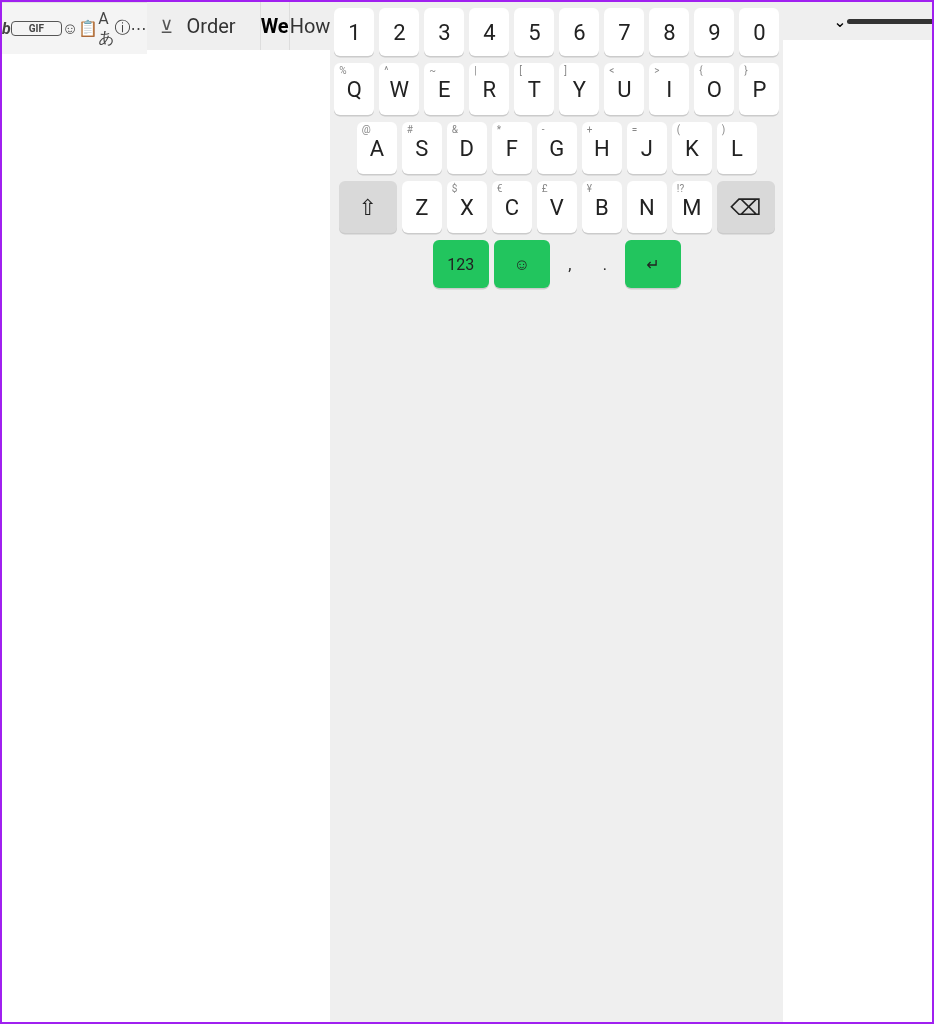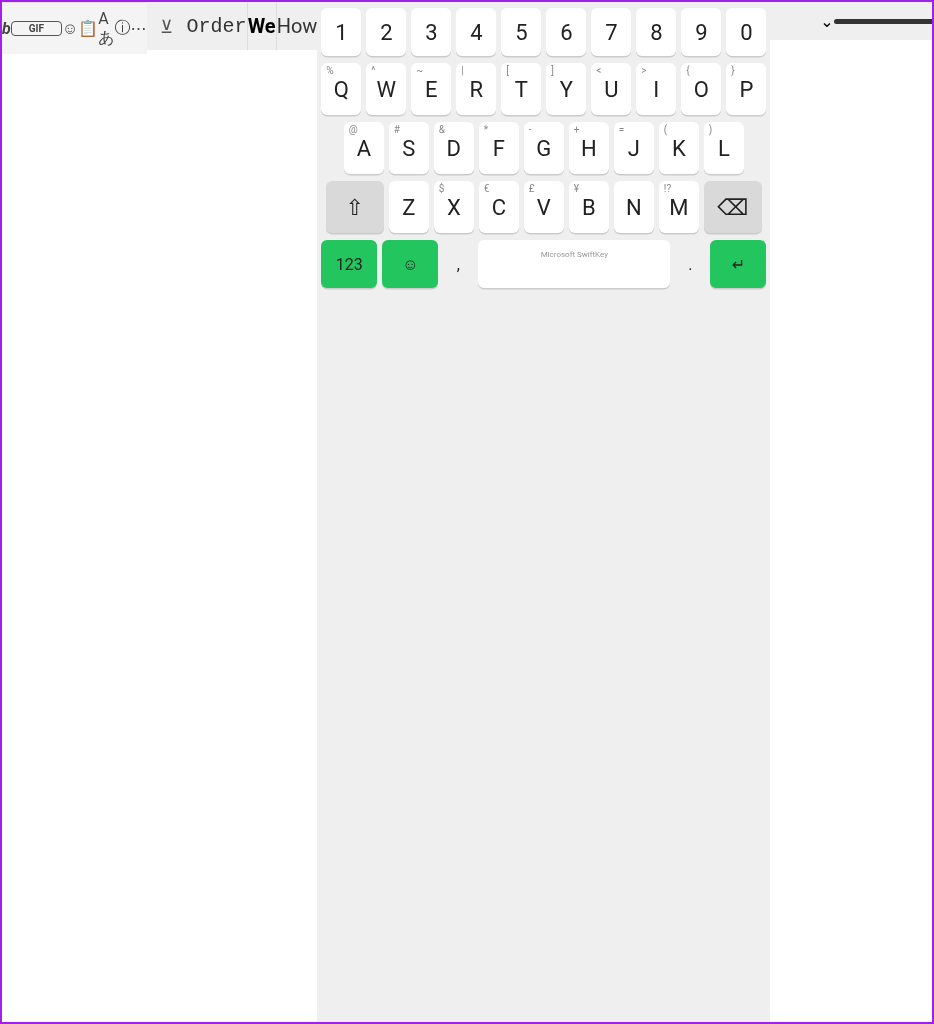--- a/index.html
+++ b/index.html
@@ -37,22 +37,22 @@
   .bing-b { color: #0078d4; font-weight: 700; font-size: 20px; font-style: italic; }
   
   .sugg-row {
     height: 48px;
     background: #efefef;
     display: flex;
     align-items: stretch;
   }
   .sugg-x { width: 40px; display:flex; align-items:center; justify-content:center; color:#555; font-size:18px;}
   .sugg { flex:1; display:flex; align-items:center; justify-content:center; font-size:20px; color:#333; border-left:1px solid #ddd;}
-  .sugg.first { border-left:none;font-family:Liberation Mono, monospace;}
-  .sugg.bold { font-weight:700; color:#000;}
+  .sugg.first { border-left:none;}
+  .sugg.bold { font-weight:700; color:#000;margin-left:24px;}
   
   .keyboard {
     background: #efefef;
     padding: 6px 4px 4px 4px;
   }
   .krow { display:flex; gap:5px; margin-bottom:7px; justify-content:center; }
   .key {
     background:#fff; border-radius:6px;
     box-shadow: 0 1.5px 0 rgba(0,0,0,0.15);
     display:flex; flex-direction:column; align-items:center; justify-content:center;
@@ -243,23 +243,20 @@
       <div class="key ltr">
         <span class="hint">!?</span>
         <span>M</span>
       </div>
       <div class="key wide">⌫</div>
     </div>
     <div class="krow">
       <div class="key mod">123</div>
       <div class="key mod">☺</div>
       <div class="key mod" style="width:30px;background:#efefef;box-shadow:none;">,</div>
-      <div class="key space">
-        <span class="swiftkey">Microsoft SwiftKey</span>
-      </div>
       <div class="key mod" style="width:30px;background:#efefef;box-shadow:none;">.</div>
       <div class="key mod">↵</div>
     </div>
   </div>
   <div class="nav-bar">
     <span>⌄</span>
     <div class="nav-pill"></div>
     <span>⌨</span>
   </div>
 

